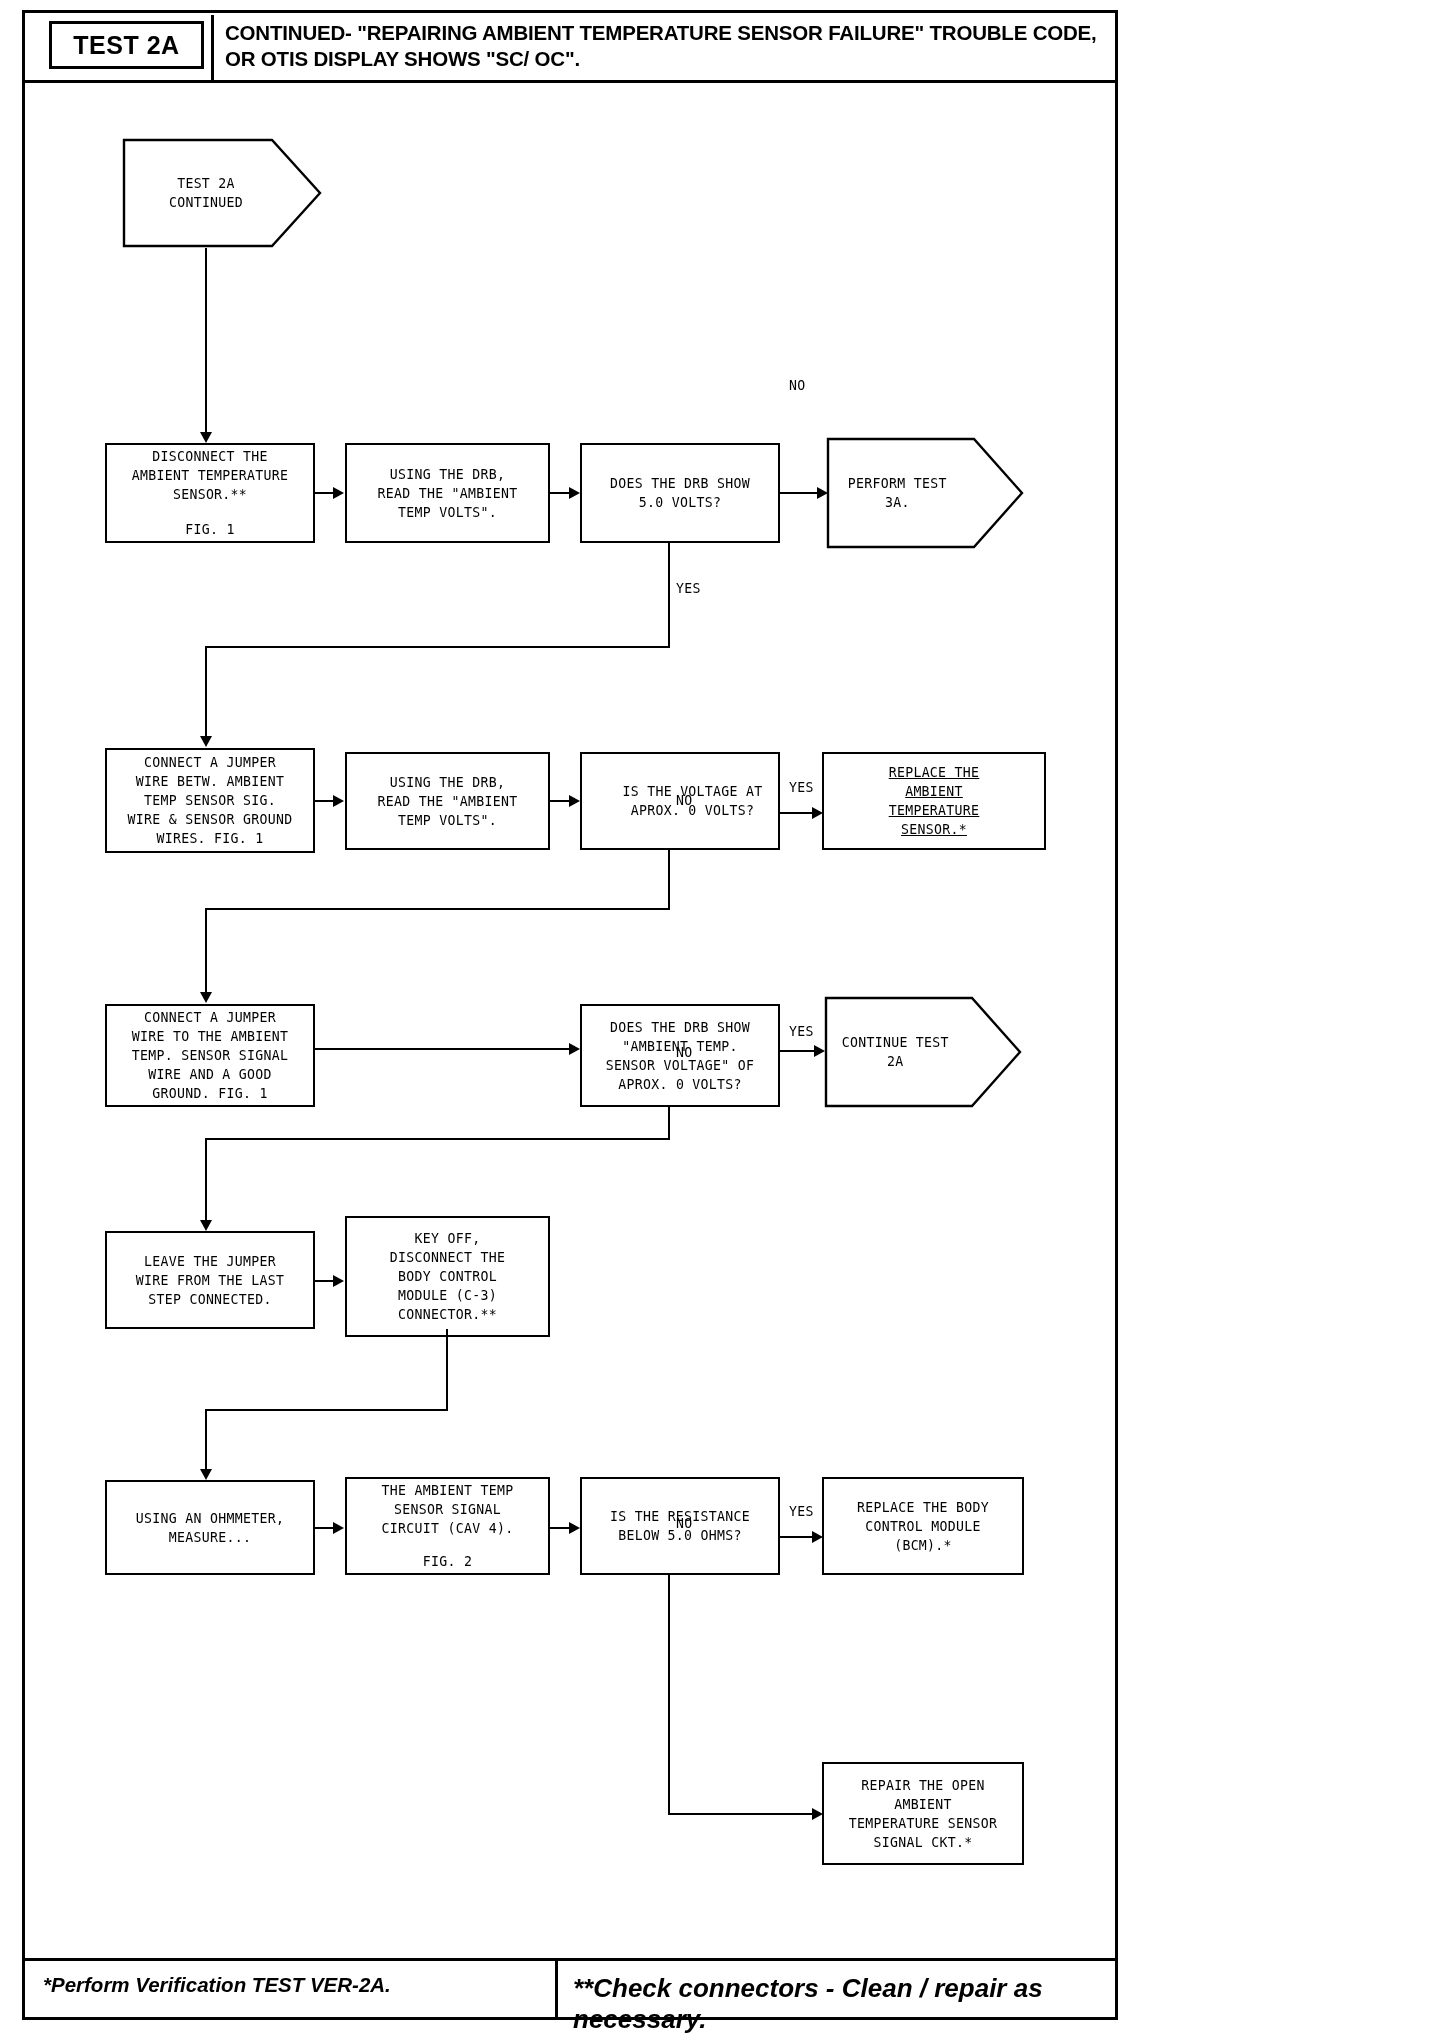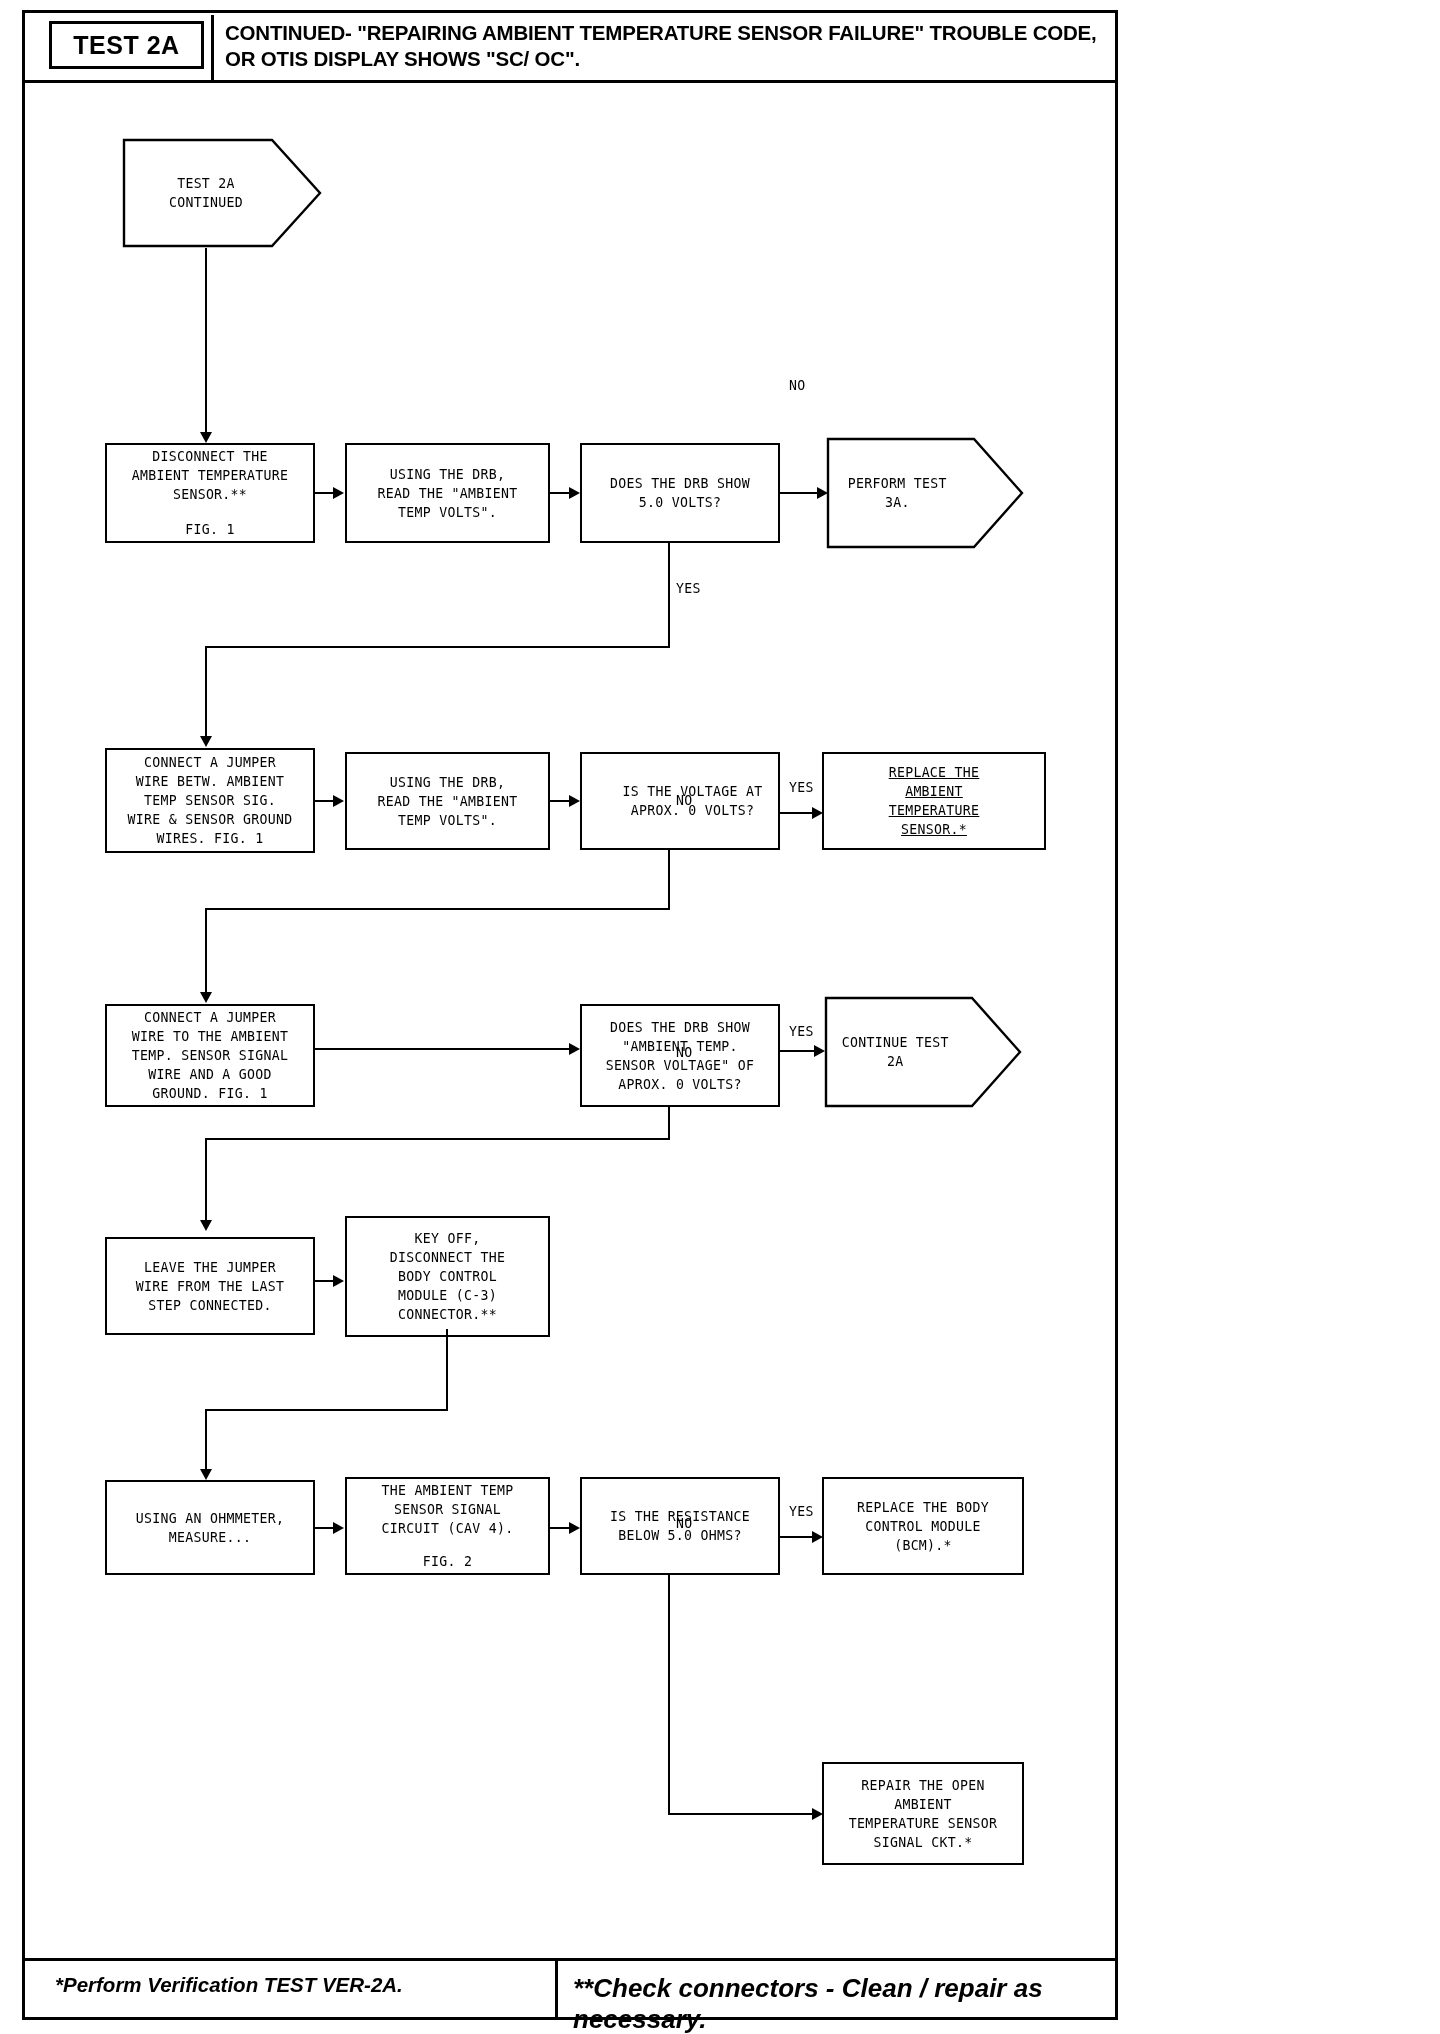--- a/index.html
+++ b/index.html
@@ -185,21 +185,20 @@
     box-sizing: border-box;
     border-top: 3px solid #000;
   }
   .footer-left {
     position: absolute;
     left: 18px;
     top: 12px;
     font-size: 20.5px;
     font-weight: bold;
     font-style: italic;
-    margin-left: 12px;
   }
   .footer-divider {
     position: absolute;
     left: 530px;
     top: 0px;
     width: 3px;
     height: 56px;
     background: #000;
   }
   .footer-right {
@@ -355,21 +354,21 @@
       <div class="arrow-label">CONTINUE TEST
 2A</div>
     </div>
 
     <div class="edge-label" style="left:676px; top:1045px;">NO</div>
     <div class="line-v" style="left:668px; top:1107px; height:33px;"></div>
     <div class="line-h" style="left:205px; top:1138px; width:465px;"></div>
     <div class="line-v" style="left:205px; top:1138px; height:84px;"></div>
     <div class="arrowhead down" style="left:200px; top:1220px;"></div>
 
-    <div class="node" style="left:105px; top:1231px; width:210px; height:98px;margin-top:6px;">
+    <div class="node" style="left:105px; top:1231px; width:210px; height:98px;">
       <div>LEAVE THE JUMPER
 WIRE FROM THE LAST
 STEP CONNECTED.</div>
     </div>
 
     <div class="line-h" style="left:315px; top:1280px; width:25px;"></div>
     <div class="arrowhead right" style="left:333px; top:1275px;"></div>
 
     <div class="node" style="left:345px; top:1208px; width:205px; height:121px;margin-top:8px;">
       <div>KEY OFF,

